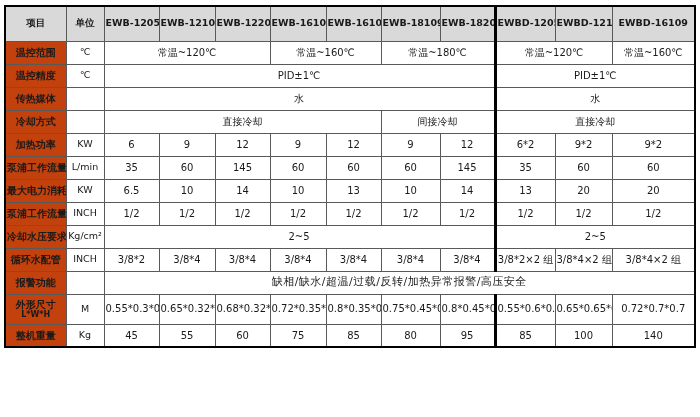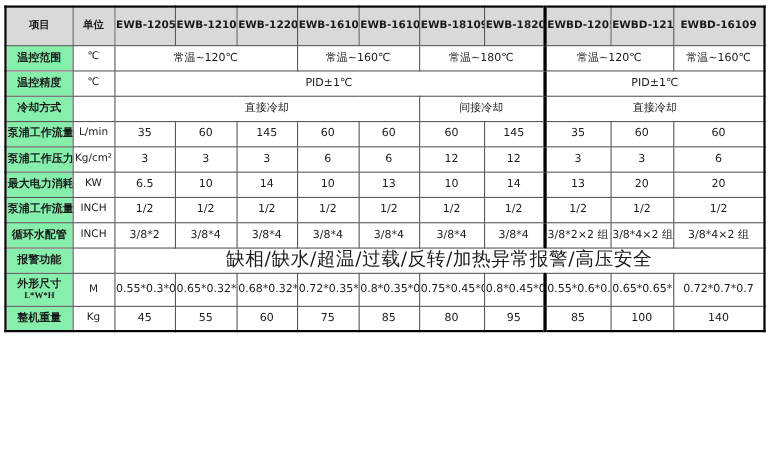--- a/index.html
+++ b/index.html
@@ -29,26 +29,25 @@
   tbody tr{height:23px;}
   tbody tr.tall{height:30px;margin-top:45px;}
   thead th{
     background:#d9d9d9;
     font-weight:bold;
     font-size:9.5px;
   }
   th.rowlabel{
     font-weight:bold;
     font-size:10px;
-    background:#86efac;
-    font-family:Liberation Serif, serif;
+    background:#c2410c;
   }
   td.unit{font-size:9.5px;}
   td.val{font-size:10px;}
-  td.alarm{font-size:17px;letter-spacing:.5px;margin-top:20px;}
+  td.alarm{font-size:11px;letter-spacing:.5px;margin-top:20px;}
   .dl{border-left:3px solid #000 !important;}
   .sub{font-size:8px;font-weight:bold;display:block;margin-top:-1px;}
 </style>
 </head>
 <body>
 
 <div class="table-wrap">
   <table>
     <colgroup>
         <col style="width: 61px;">
@@ -90,53 +89,59 @@
           <td class="val dl" colspan="2">常温~120℃</td>
           <td class="val" colspan="1">常温~160℃</td>
         </tr>
         <tr>
           <th class="rowlabel">温控精度</th>
           <td class="unit">℃</td>
           <td class="val" colspan="7">PID±1℃</td>
           <td class="val dl" colspan="3">PID±1℃</td>
         </tr>
         <tr>
+          <th class="rowlabel">传热媒体</th>
+          <td class="unit"></td>
+          <td class="val" colspan="7">水</td>
+          <td class="val dl" colspan="3">水</td>
+        </tr>
+        <tr>
           <th class="rowlabel">冷却方式</th>
           <td class="unit"></td>
           <td class="val" colspan="5">直接冷却</td>
           <td class="val" colspan="2">间接冷却</td>
           <td class="val dl" colspan="3">直接冷却</td>
         </tr>
         <tr>
+          <th class="rowlabel">加热功率</th>
+          <td class="unit">KW</td>
+          <td class="val">6</td>
+          <td class="val">9</td>
+          <td class="val">12</td>
+          <td class="val">9</td>
+          <td class="val">12</td>
+          <td class="val">9</td>
+          <td class="val">12</td>
+          <td class="val dl">6*2</td>
+          <td class="val">9*2</td>
+          <td class="val">9*2</td>
+        </tr>
+        <tr>
           <th class="rowlabel">泵浦工作流量</th>
           <td class="unit">L/min</td>
           <td class="val">35</td>
           <td class="val">60</td>
           <td class="val">145</td>
           <td class="val">60</td>
           <td class="val">60</td>
           <td class="val">60</td>
           <td class="val">145</td>
           <td class="val dl">35</td>
           <td class="val">60</td>
           <td class="val">60</td>
-        </tr>
-        <tr>
-          <th class="rowlabel">泵浦工作压力</th>
-          <td class="unit">Kg/cm²</td>
-          <td class="val">3</td>
-          <td class="val">3</td>
-          <td class="val">3</td>
-          <td class="val">6</td>
-          <td class="val">6</td>
-          <td class="val">12</td>
-          <td class="val">12</td>
-          <td class="val dl">3</td>
-          <td class="val">3</td>
-          <td class="val">6</td>
         </tr>
         <tr>
           <th class="rowlabel">最大电力消耗</th>
           <td class="unit">KW</td>
           <td class="val">6.5</td>
           <td class="val">10</td>
           <td class="val">14</td>
           <td class="val">10</td>
           <td class="val">13</td>
           <td class="val">10</td>
@@ -151,20 +156,26 @@
           <td class="val">1/2</td>
           <td class="val">1/2</td>
           <td class="val">1/2</td>
           <td class="val">1/2</td>
           <td class="val">1/2</td>
           <td class="val">1/2</td>
           <td class="val">1/2</td>
           <td class="val dl">1/2</td>
           <td class="val">1/2</td>
           <td class="val">1/2</td>
+        </tr>
+        <tr>
+          <th class="rowlabel">冷却水压要求</th>
+          <td class="unit">Kg/cm²</td>
+          <td class="val" colspan="7">2~5</td>
+          <td class="val dl" colspan="3">2~5</td>
         </tr>
         <tr>
           <th class="rowlabel">循环水配管</th>
           <td class="unit">INCH</td>
           <td class="val">3/8*2</td>
           <td class="val">3/8*4</td>
           <td class="val">3/8*4</td>
           <td class="val">3/8*4</td>
           <td class="val">3/8*4</td>
           <td class="val">3/8*4</td>

